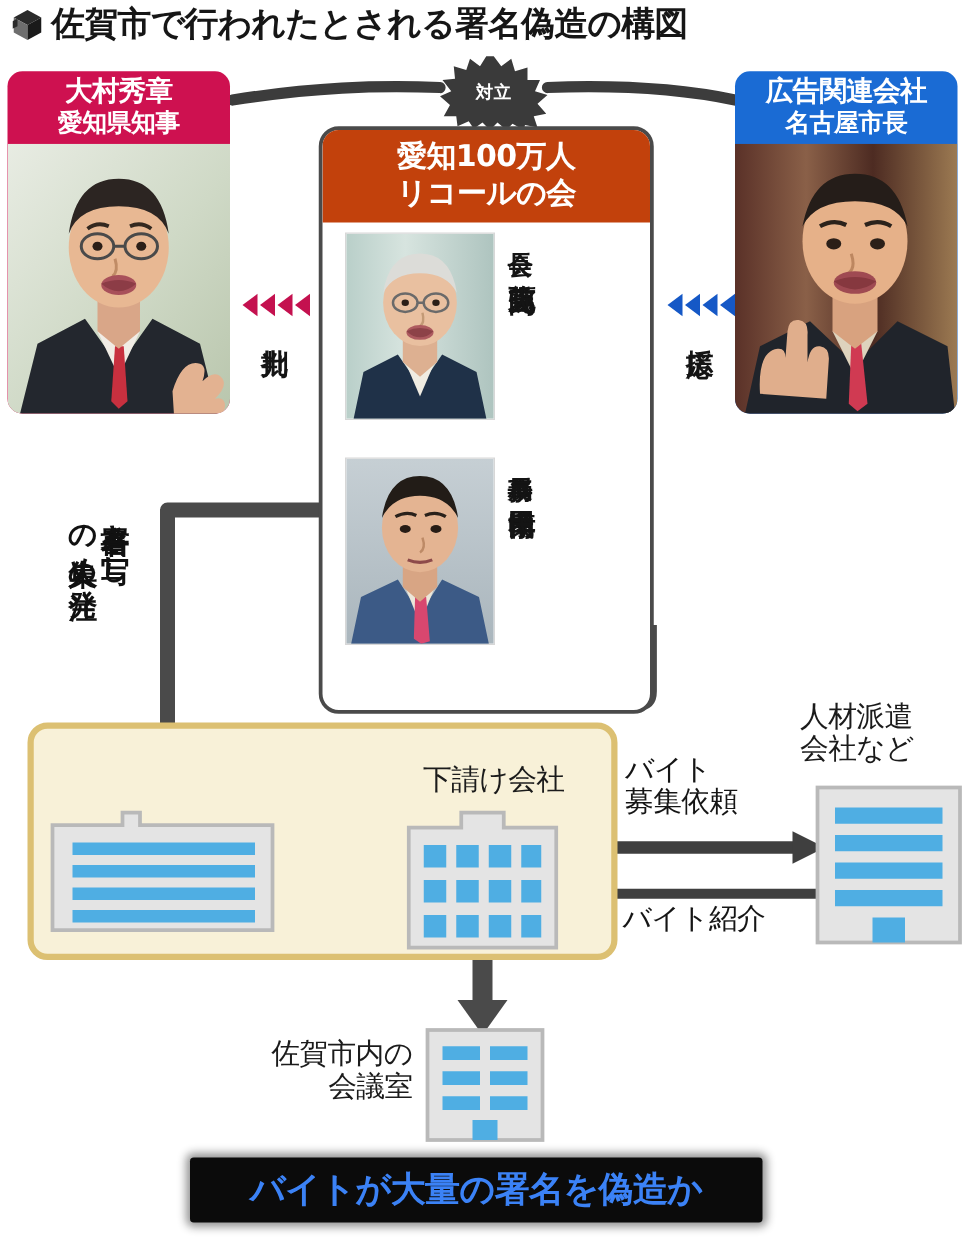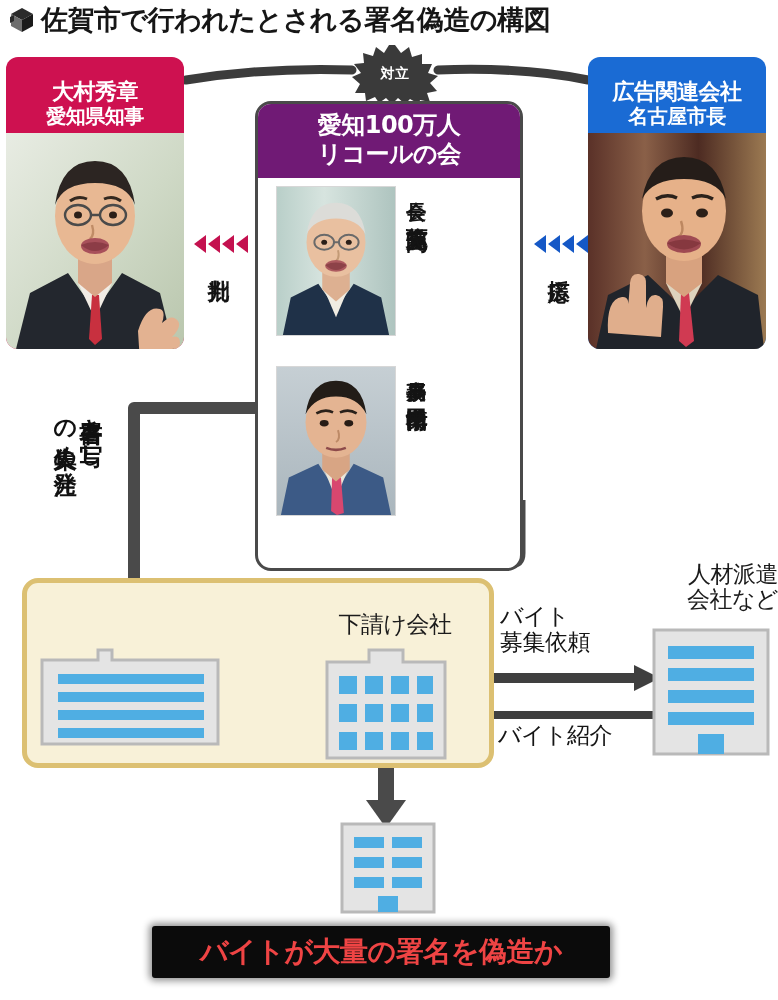--- a/index.html
+++ b/index.html
@@ -17,38 +17,38 @@
   .cube-icon{width:24px;height:26px;flex:none;}
   .title-text{
     font-size:27px;font-weight:bold;color:#161616;letter-spacing:-0.5px;
     line-height:1;white-space:nowrap;
   }
 
   
   .pcard{position:absolute;border-radius:12px;overflow:hidden;}
   .pcard .phead{
     text-align:center;color:#fff;font-weight:bold;
-    font-size:22px;line-height:1.13;padding:23px 0 6px;
+    font-size:22px;line-height:1.13;padding:5px 0 6px;
     letter-spacing:-0.5px;
   }
   .pcard .phead .sub{font-size:20px;}
   .pcard .pphoto{width:100%;display:block;}
 
   #card-omura{left:6px;top:57px;width:178px;background:#CE1150;}
   #card-kawamura{left:588px;top:57px;width:178px;background:#1A6BD4;}
 
   
   #card-recall{
     position:absolute;left:255px;top:101px;width:268px;height:470px;
     background:#fff;border-radius:16px;
     border:3px solid #4A4A4A;
     box-sizing:border-box;overflow:hidden;
   }
   #card-recall .rhead{
-    background:#701a75;color:#fff;text-align:center;font-weight:bold;
+    background:#c2410c;color:#fff;text-align:center;font-weight:bold;
     font-size:24px;line-height:1.2;padding:7px 0 9px;letter-spacing:-0.5px;
   }
   .member-row{display:flex;align-items:flex-start;padding:8px 6px 0 18px;gap:8px;}
   .member-photo{width:120px;height:150px;flex:none;border:1px solid #d7d7d7;box-sizing:border-box;}
   .vtext{
     writing-mode:vertical-rl;text-orientation:upright;
     font-size:22px;font-weight:bold;color:#141414;line-height:1.12;
     letter-spacing:0px;height:168px;
   }
   .vtext .role{font-size:20px;}
@@ -93,21 +93,21 @@
   
   #wires{position:absolute;left:0;top:0;width:778px;height:1000px;pointer-events:none;}
 
   
   #banner{
     position:absolute;left:152px;top:926px;width:458px;height:52px;
     background:#0b0b0b;border-radius:3px;
     display:flex;align-items:center;justify-content:center;
     box-shadow:0 0 7px 3px rgba(20,20,20,.45);
   }
-  #banner .btxt{color:#ef4444;font-size:28px;font-weight:bold;letter-spacing:-0.5px;}
+  #banner .btxt{color:#3b82f6;font-size:28px;font-weight:bold;letter-spacing:-0.5px;}
 
   .flow-label{position:absolute;font-size:23px;font-weight:500;color:#151515;line-height:1.12;letter-spacing:-0.5px;}
 </style>
 </head>
 <body>
 
 <div class="stage">
 
   <div class="title-row">
     <svg class="cube-icon" viewBox="0 0 24 26">
@@ -331,35 +331,38 @@
     <rect x="14" y="60" width="18" height="18" fill="#4FAEE3"></rect>
     <rect x="40" y="60" width="18" height="18" fill="#4FAEE3"></rect>
     <rect x="66" y="60" width="18" height="18" fill="#4FAEE3"></rect>
     <rect x="92" y="60" width="16" height="18" fill="#4FAEE3"></rect>
     <rect x="14" y="88" width="18" height="18" fill="#4FAEE3"></rect>
     <rect x="40" y="88" width="18" height="18" fill="#4FAEE3"></rect>
     <rect x="66" y="88" width="18" height="18" fill="#4FAEE3"></rect>
     <rect x="92" y="88" width="16" height="18" fill="#4FAEE3"></rect>
   </svg>
 
-  <div class="node-label" style="left:640px;top:562px;width:138px;text-align:right;">
+  <div class="node-label" style="left:640px;top:562px;width:138px;text-align:left;">
     <span>人材派遣<br>会社など</span>
   </div>
   <svg style="position:absolute;left:652px;top:628px;" width="118" height="128" viewBox="0 0 118 128">
     <rect x="2" y="2" width="114" height="124" fill="#E4E4E4" stroke="#B9B9B9" stroke-width="3"></rect>
     <rect x="16" y="18" width="86" height="13" fill="#4FAEE3"></rect>
     <rect x="16" y="40" width="86" height="13" fill="#4FAEE3"></rect>
     <rect x="16" y="62" width="86" height="13" fill="#4FAEE3"></rect>
     <rect x="16" y="84" width="86" height="13" fill="#4FAEE3"></rect>
     <rect x="46" y="106" width="26" height="20" fill="#4FAEE3"></rect>
   </svg>
 
   <div class="flow-label" style="left:500px;top:604px;width:150px;">バイト<br>募集依頼</div>
   <div class="flow-label" style="left:498px;top:723px;width:160px;">バイト紹介</div>
 
+  <div class="node-label" style="left:180px;top:830px;width:150px;text-align:right;line-height:1.18;">
+    <span>佐賀市内の<br>会議室</span>
+  </div>
   <svg style="position:absolute;left:340px;top:822px;" width="96" height="92" viewBox="0 0 96 92">
     <rect x="2" y="2" width="92" height="88" fill="#E4E4E4" stroke="#B9B9B9" stroke-width="3"></rect>
     <rect x="14" y="15" width="30" height="11" fill="#4FAEE3"></rect>
     <rect x="52" y="15" width="30" height="11" fill="#4FAEE3"></rect>
     <rect x="14" y="35" width="30" height="11" fill="#4FAEE3"></rect>
     <rect x="52" y="35" width="30" height="11" fill="#4FAEE3"></rect>
     <rect x="14" y="55" width="30" height="11" fill="#4FAEE3"></rect>
     <rect x="52" y="55" width="30" height="11" fill="#4FAEE3"></rect>
     <rect x="38" y="74" width="20" height="16" fill="#4FAEE3"></rect>
   </svg>

